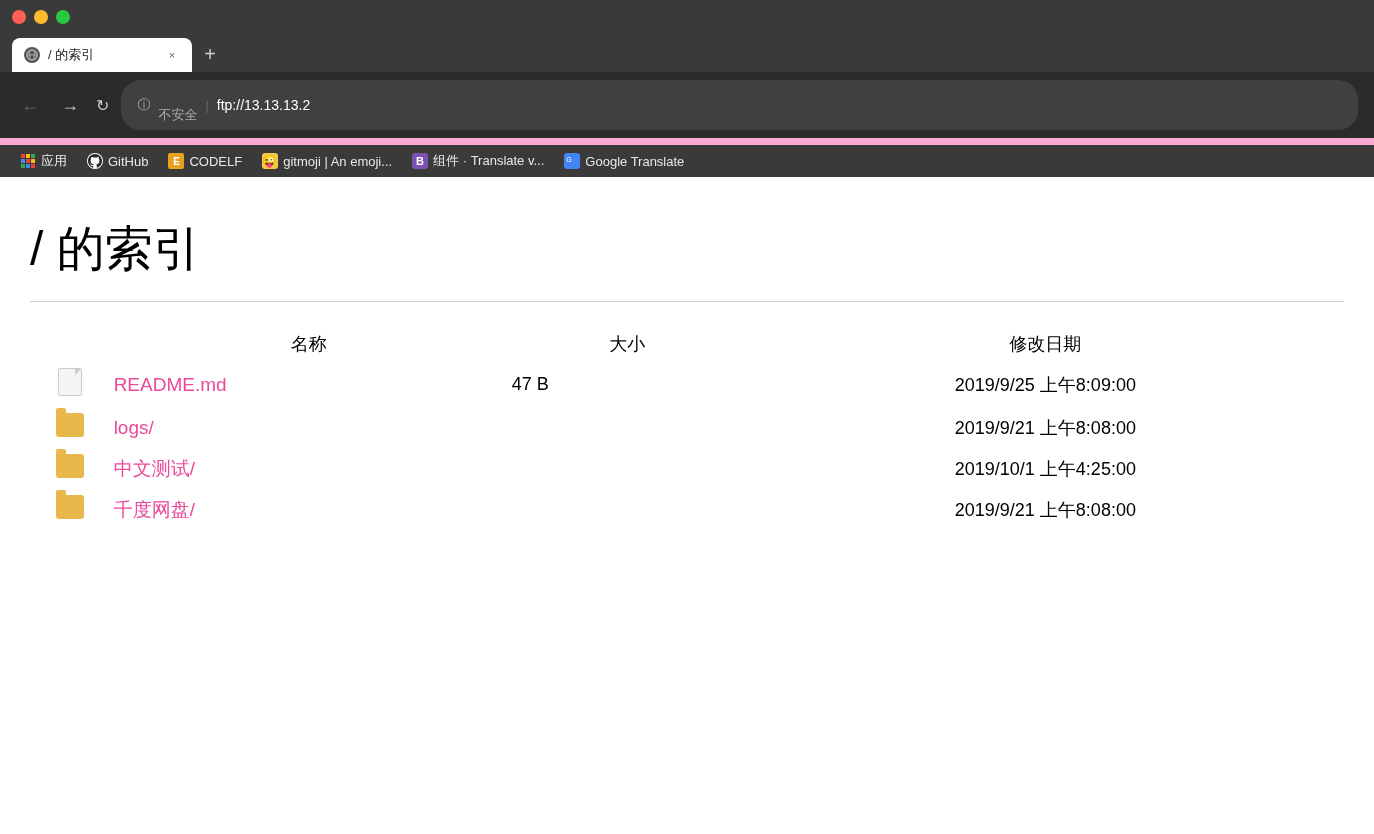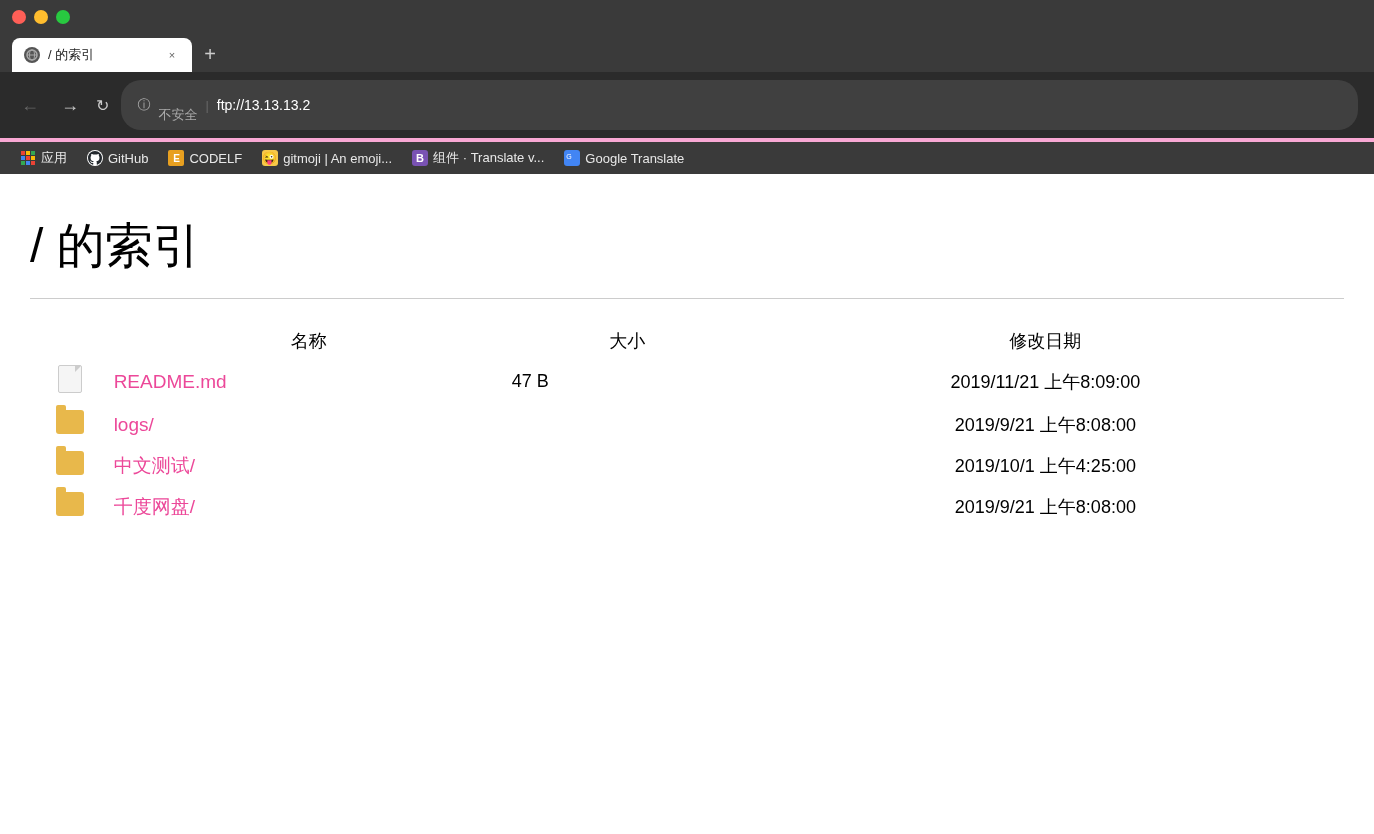--- a/index.html
+++ b/index.html
@@ -148,21 +148,21 @@
       font-size: 14px;
     }
 
     
     .bookmarks-bar {
       background: #3a3a3a;
       display: flex;
       align-items: center;
       padding: 4px 12px;
       gap: 4px;
-      border-top: 4px solid #f9a8d4;
+      border-top: 7px solid #f9a8d4;
     }
 
     .bookmark-item {
       display: flex;
       align-items: center;
       gap: 5px;
       padding: 3px 8px;
       border-radius: 4px;
       cursor: pointer;
       color: #e8e8e8;
@@ -383,21 +383,21 @@
         <th class="size-col">大小</th>
         <th class="date-col">修改日期</th>
       </tr>
     </thead>
     <tbody id="file-list">
 
     <tr>
           <td class="icon-col"><div class="file-icon-doc"></div></td>
           <td class="name-col"><a href="#">README.md</a></td>
           <td class="size-col">47 B</td>
-          <td class="date-col">2019/11/21 上午8:09:00</td>
+          <td class="date-col">2019/9/25 上午8:09:00</td>
         </tr>
         <tr>
           <td class="icon-col"><div class="file-icon-folder"></div></td>
           <td class="name-col"><a href="#">logs/</a></td>
           <td class="size-col"></td>
           <td class="date-col">2019/9/21 上午8:08:00</td>
         </tr>
         <tr>
           <td class="icon-col"><div class="file-icon-folder"></div></td>
           <td class="name-col"><a href="#">中文测试/</a></td>

